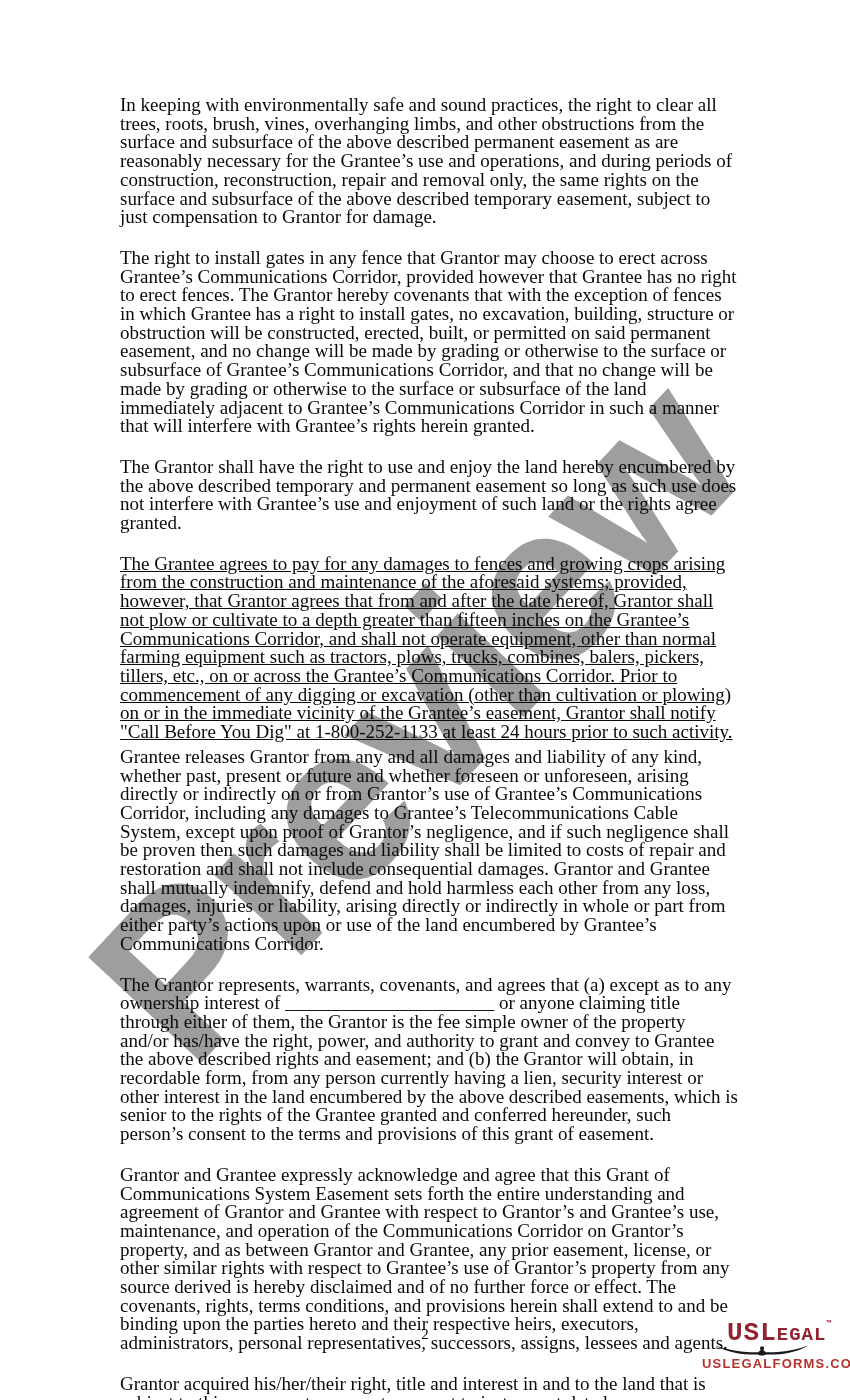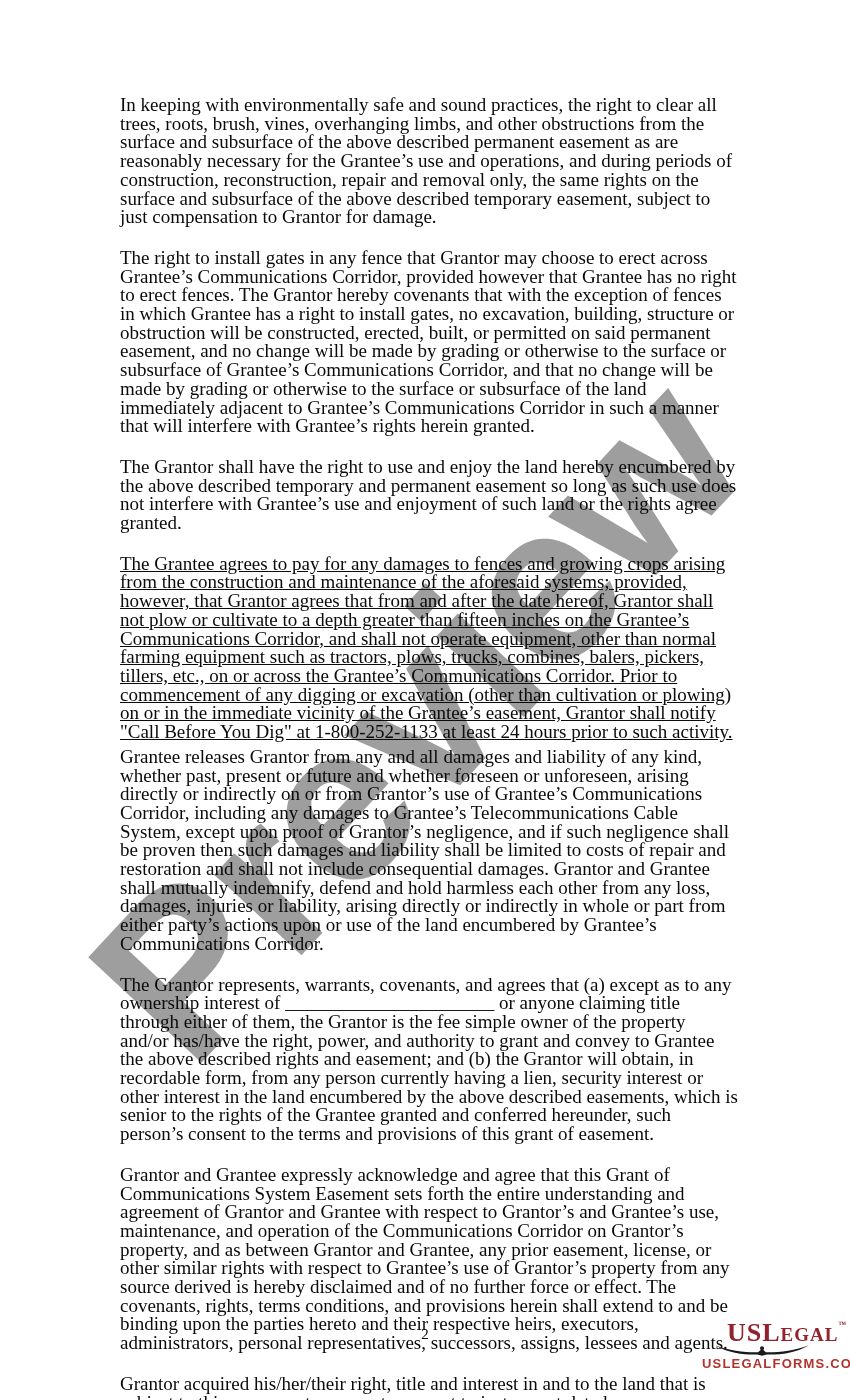--- a/index.html
+++ b/index.html
@@ -25,21 +25,21 @@
   .content p.tight { margin-bottom:6px;text-decoration:underline; }
   .footer-pagenum {
     position:absolute; left:0; right:0; top:1326px; text-align:center;
     font-size:15px; z-index:1;
   }
   .logo {
     position:absolute; top:1320px; right:28px; width:120px;
     text-align:center; z-index:1; line-height:1; cursor:pointer;
   }
   .logo-text {
-    font-family:Liberation Serif, serif; font-weight:bold;
+    font-family:Liberation Mono, monospace; font-weight:bold;
     color:#92222e; white-space:nowrap;margin-left:25px;
   }
   .logo-text .lg { font-size:26px; letter-spacing:1px; }
   .logo-text .sm { font-size:19px; letter-spacing:1px; }
   .logo-text .tm { font-size:8px; vertical-align:14px; letter-spacing:0; }
   .logo-eagle { display:block; margin:-2px auto 0 auto; }
   .logo-site {
     margin-top:1px;
     font-family:"Liberation Sans", sans-serif; font-weight:bold;
     font-size:13px; letter-spacing:1.2px; color:#b5312d;

